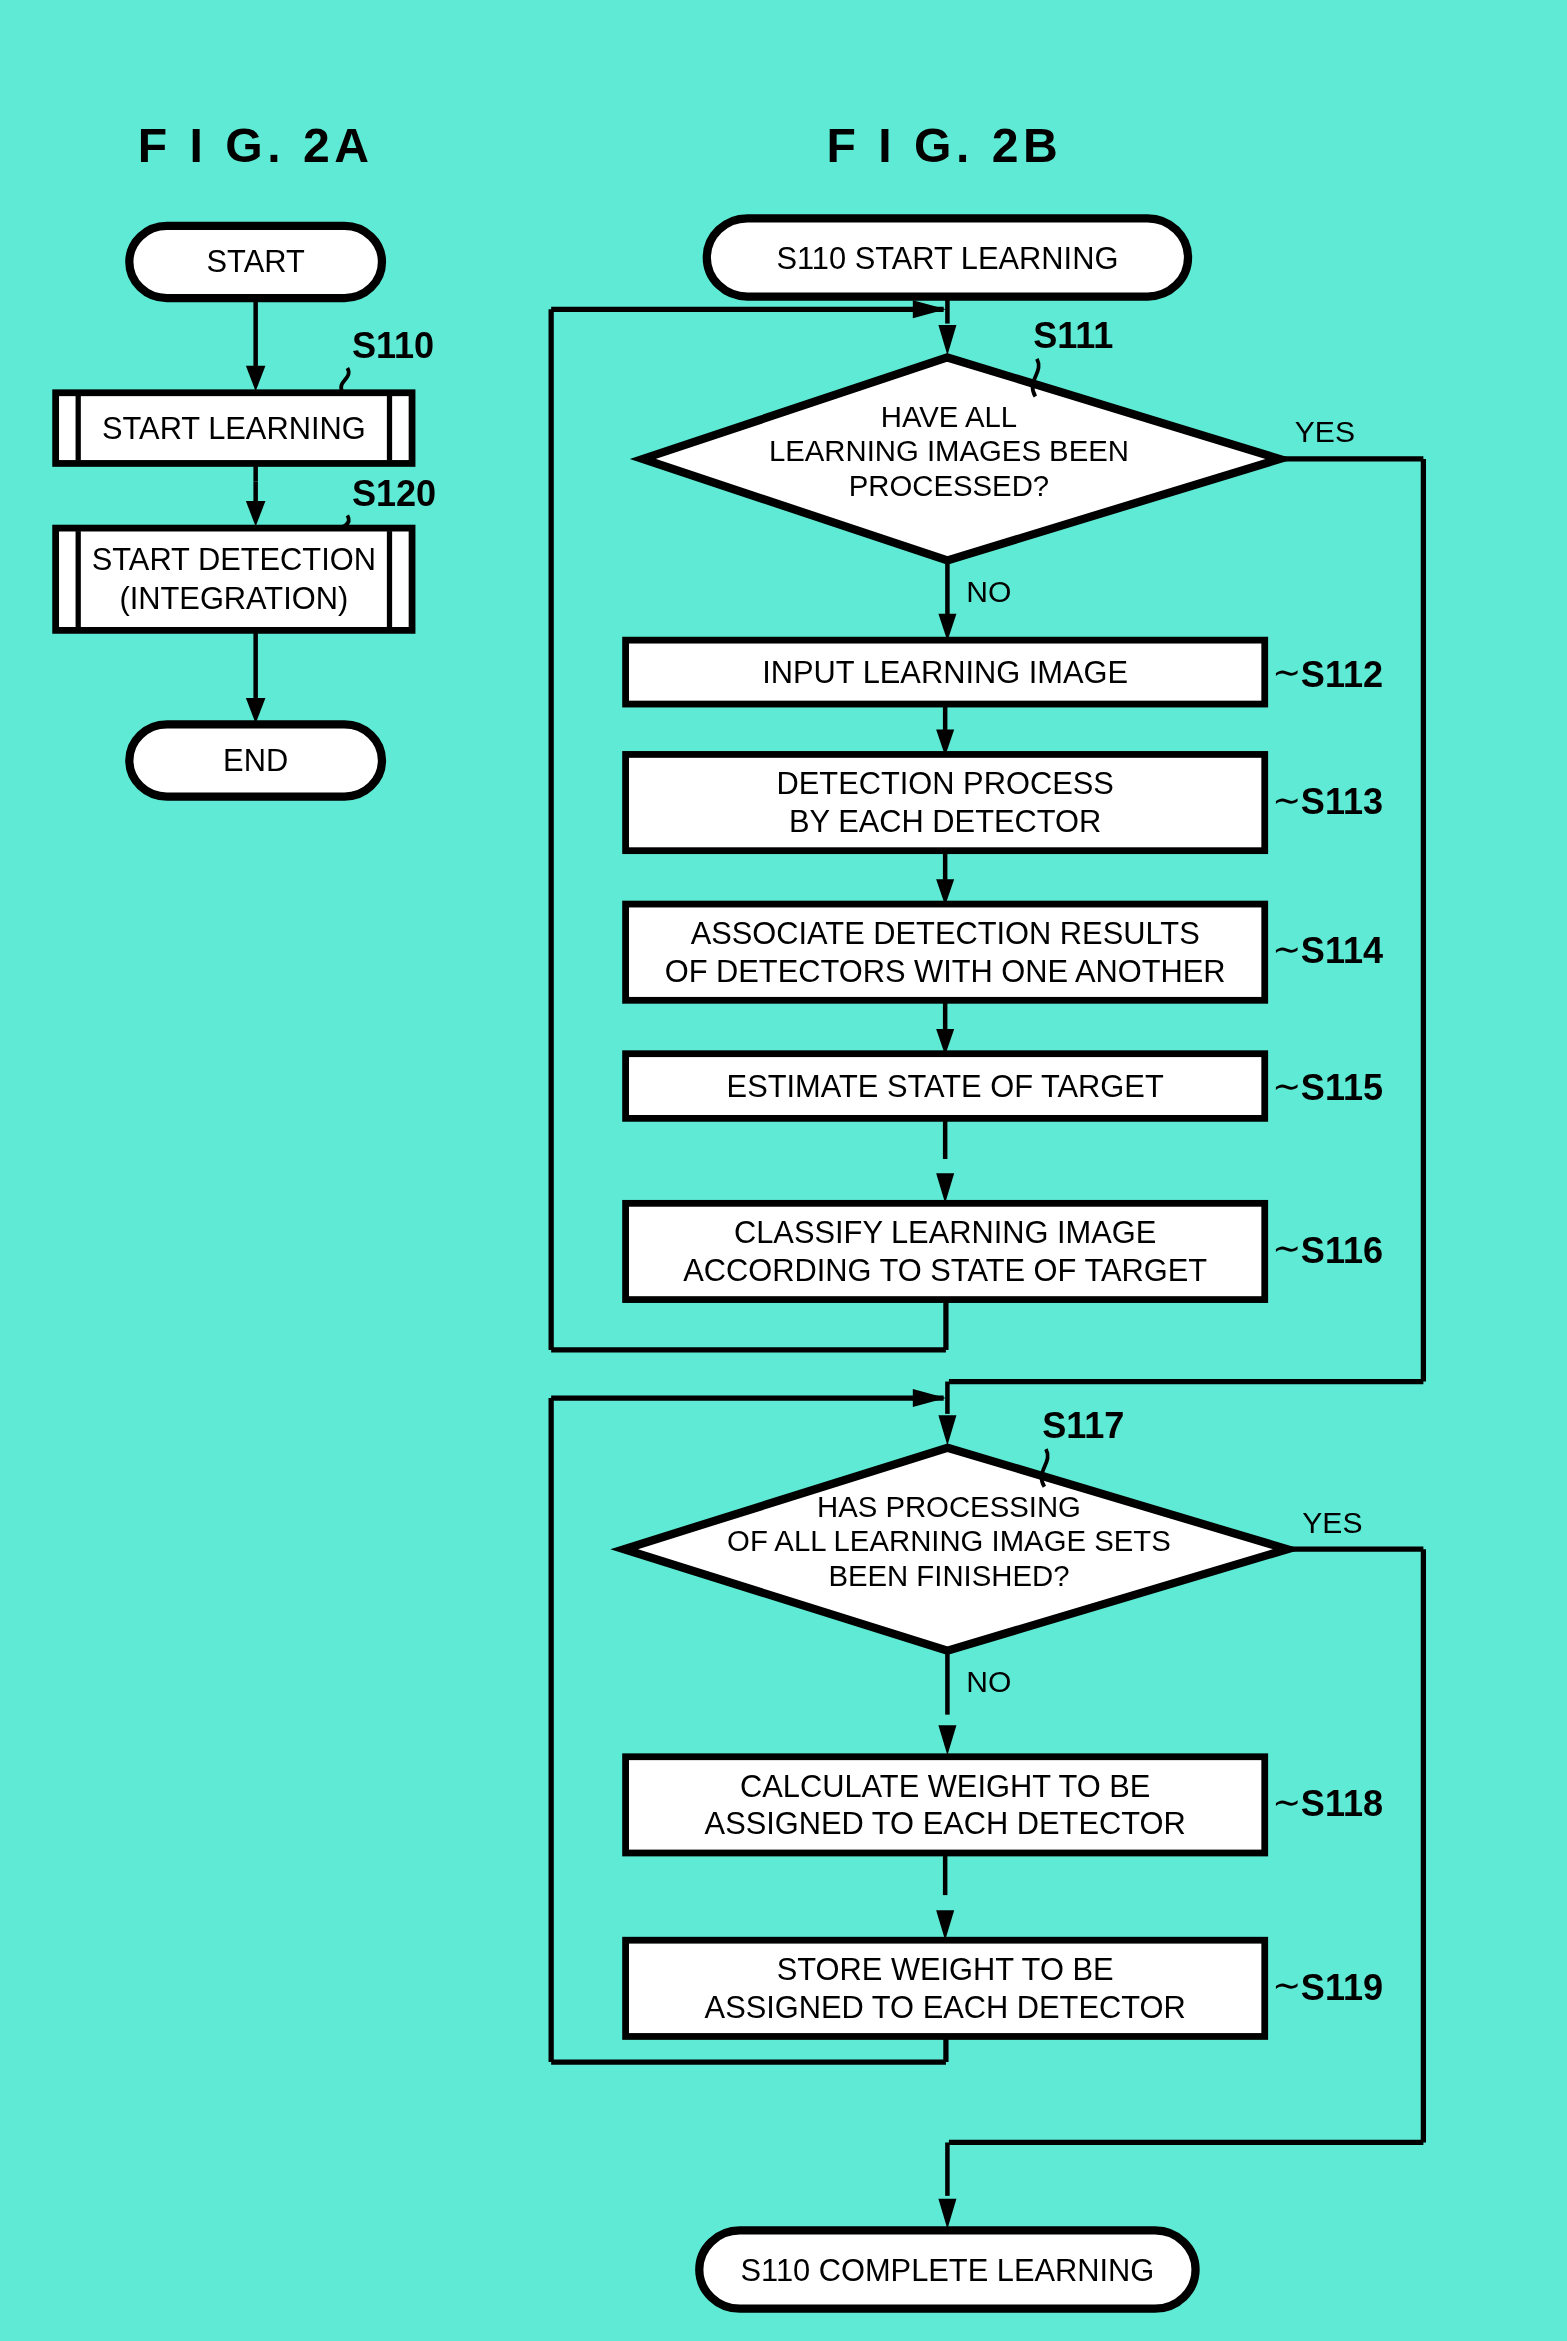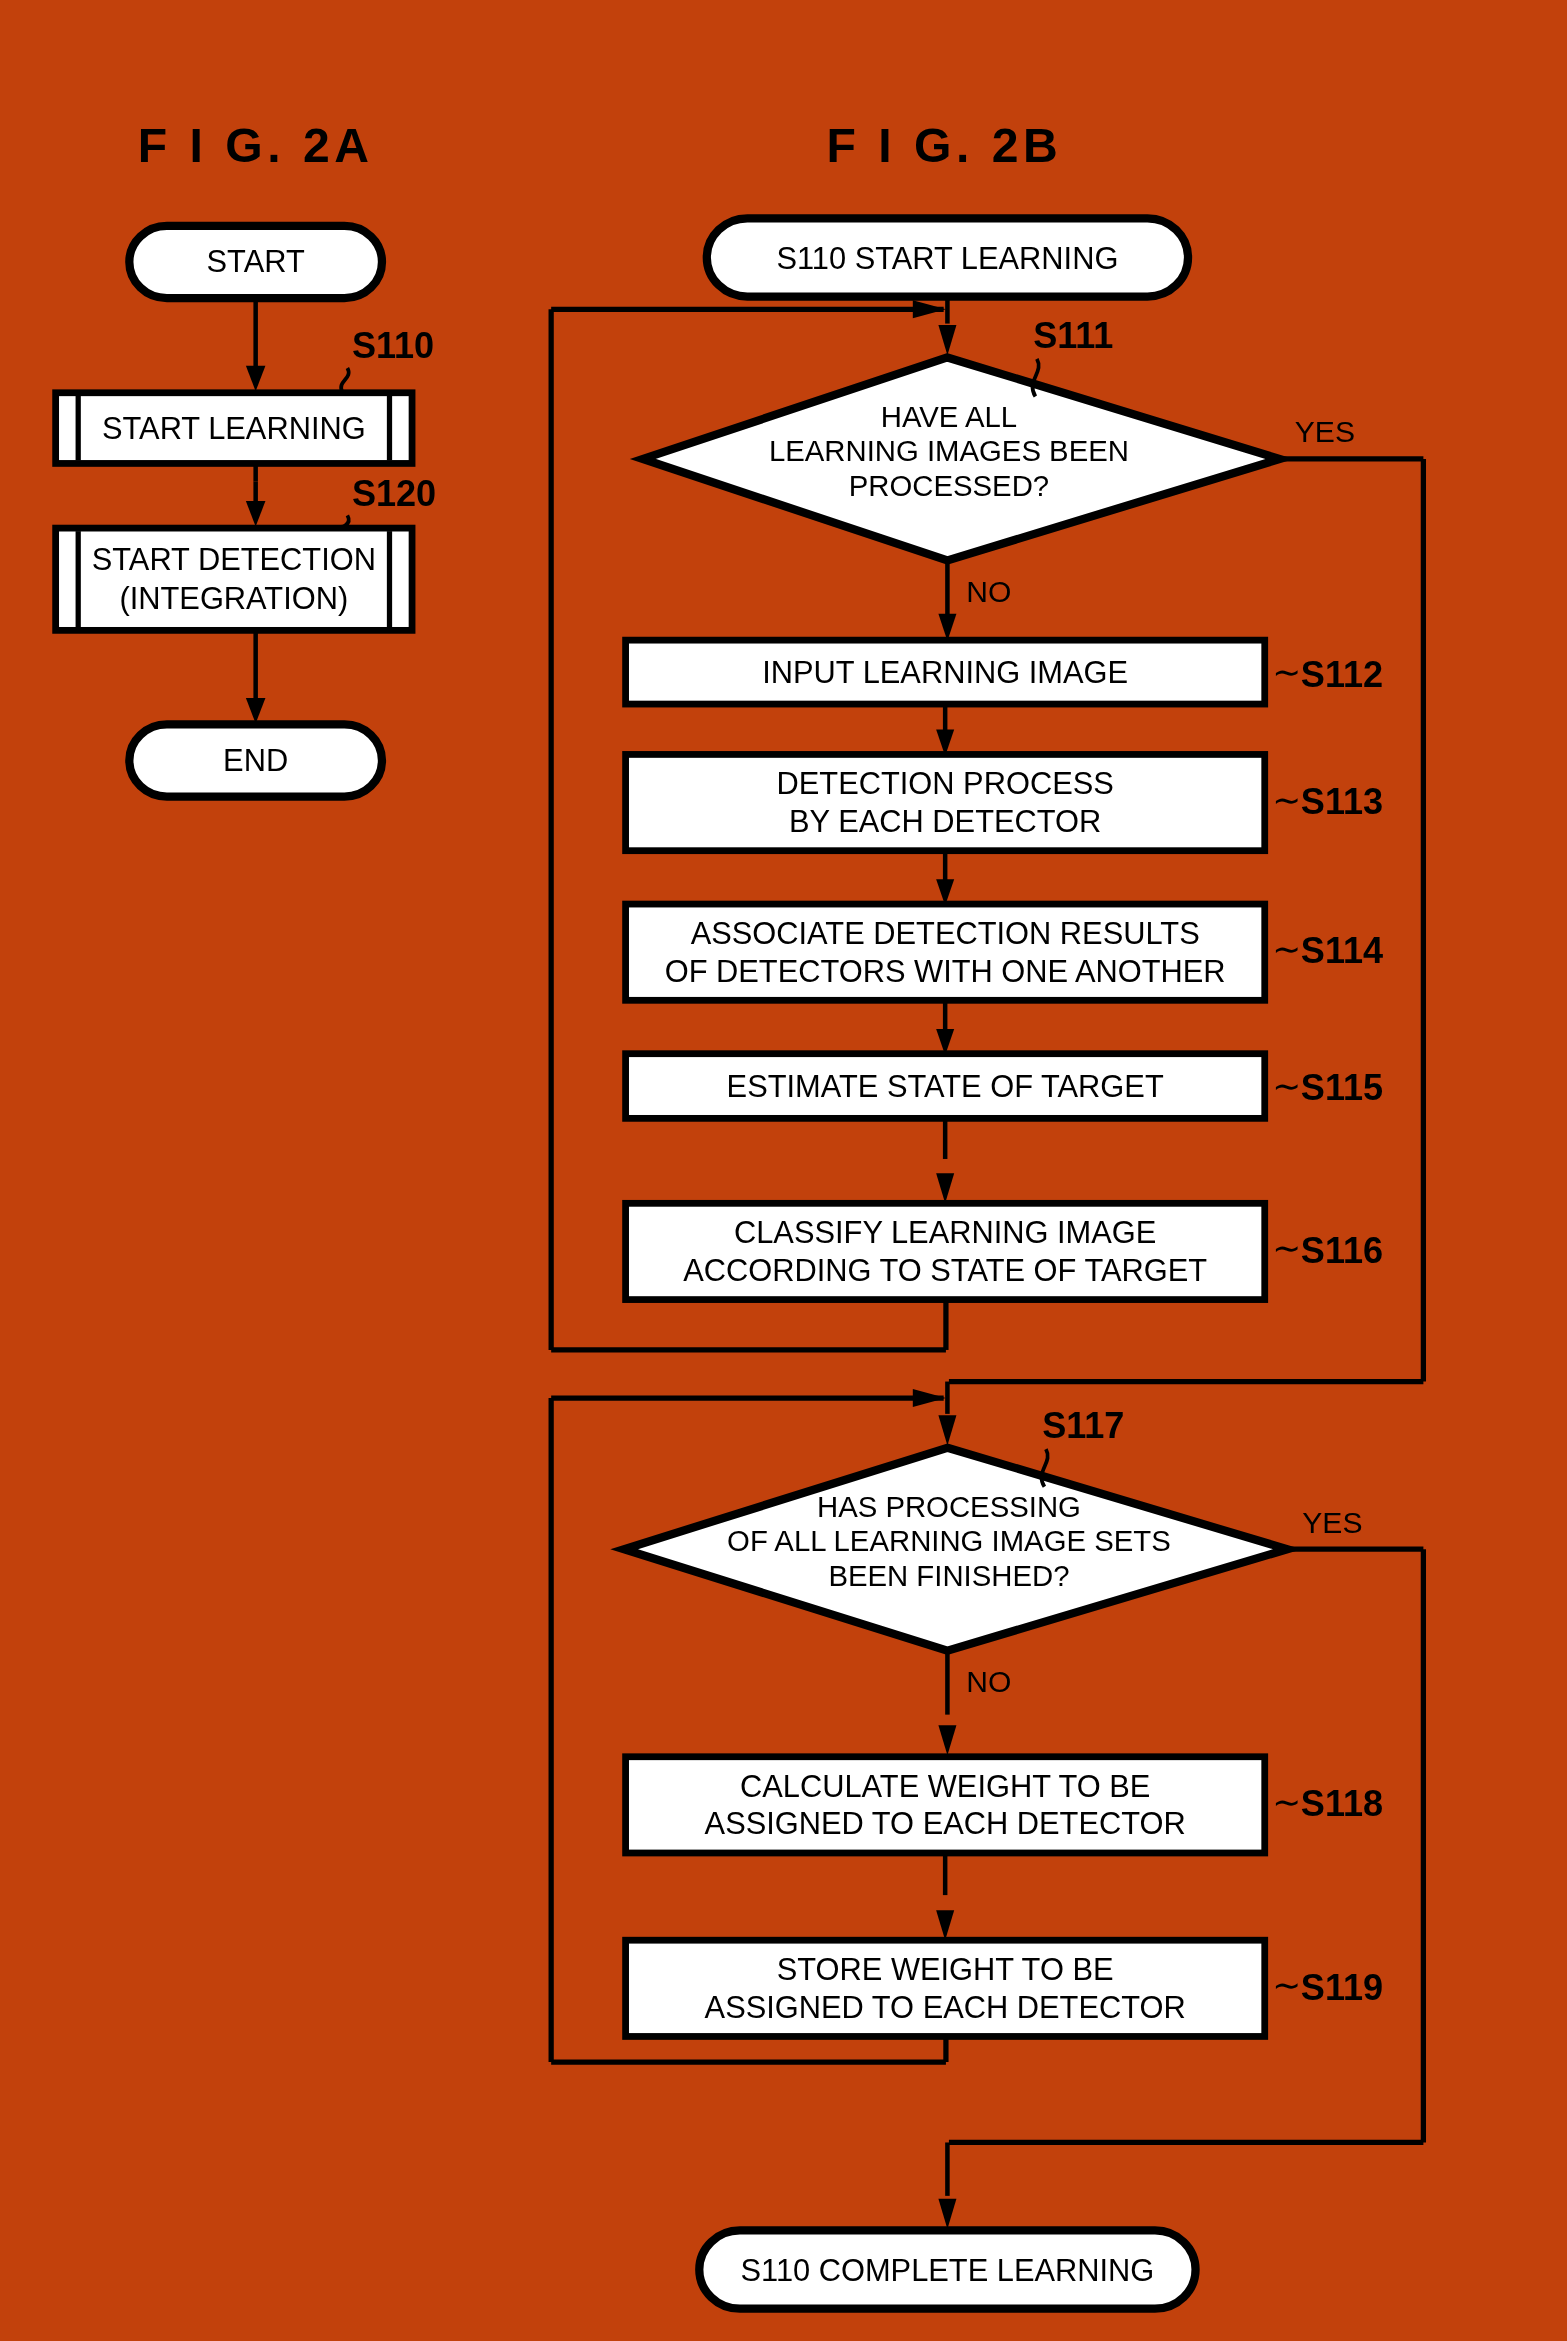--- a/index.html
+++ b/index.html
@@ -2,21 +2,21 @@
 <html style="font-size:12px"><head>
 <meta charset="utf-8">
 <style>
   html,body{margin:0;padding:0;background:#ffffff;}
   body{
     width:1567px;height:2342px;
     font-family:"Liberation Sans", sans-serif;
     color:#000000;
     overflow:hidden;
   }
-  #stage{position:relative;width:1567px;height:2342px;background:#c2410c;}
+  #stage{position:relative;width:1567px;height:2342px;background:#5eead4;}
   svg#fc{position:absolute;left:0;top:0;width:1567px;height:2342px;display:block;}
   .shape{fill:#ffffff;stroke:#000000;}
   .box{stroke-width:9;}
   .sub-inner{stroke-width:7;}
   .diamond{stroke-width:11;fill:#ffffff;}
   .term{fill:#ffffff;stroke:#000000;stroke-width:11;}
   .line{stroke:#000000;stroke-width:6;fill:none;}
   .line-thick{stroke:#000000;stroke-width:7;fill:none;}
   .squig{stroke:#000000;stroke-width:5;fill:none;}
   text{font-family:"Liberation Sans", sans-serif;fill:#000000;}

